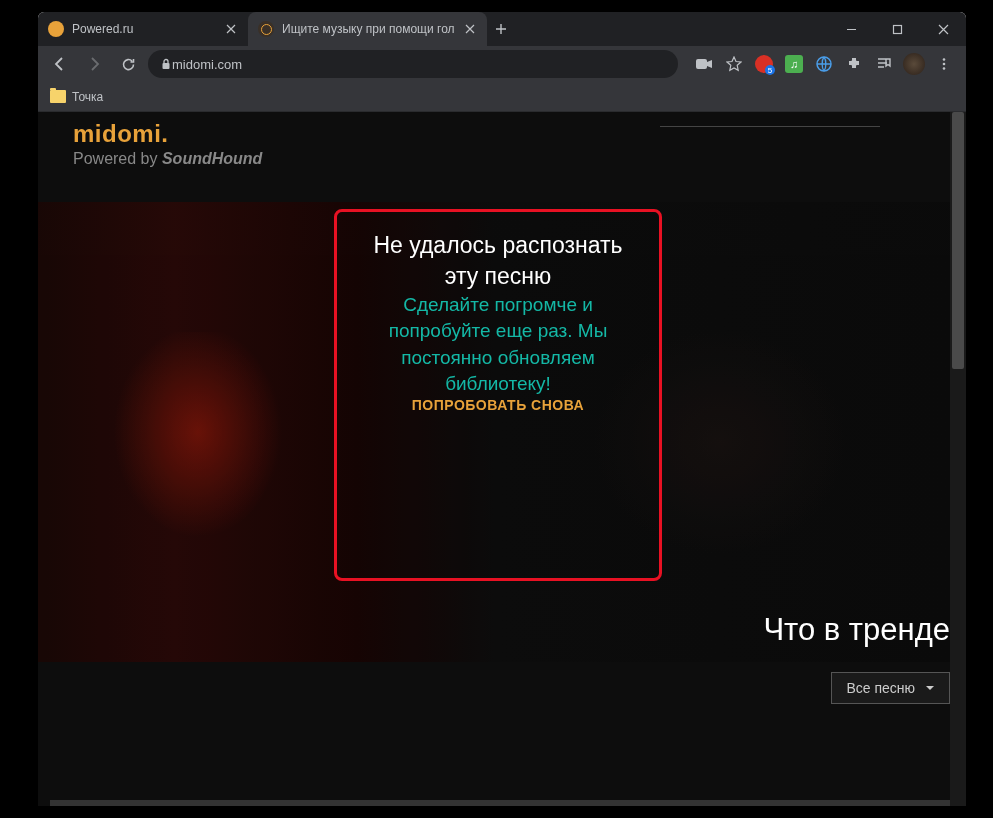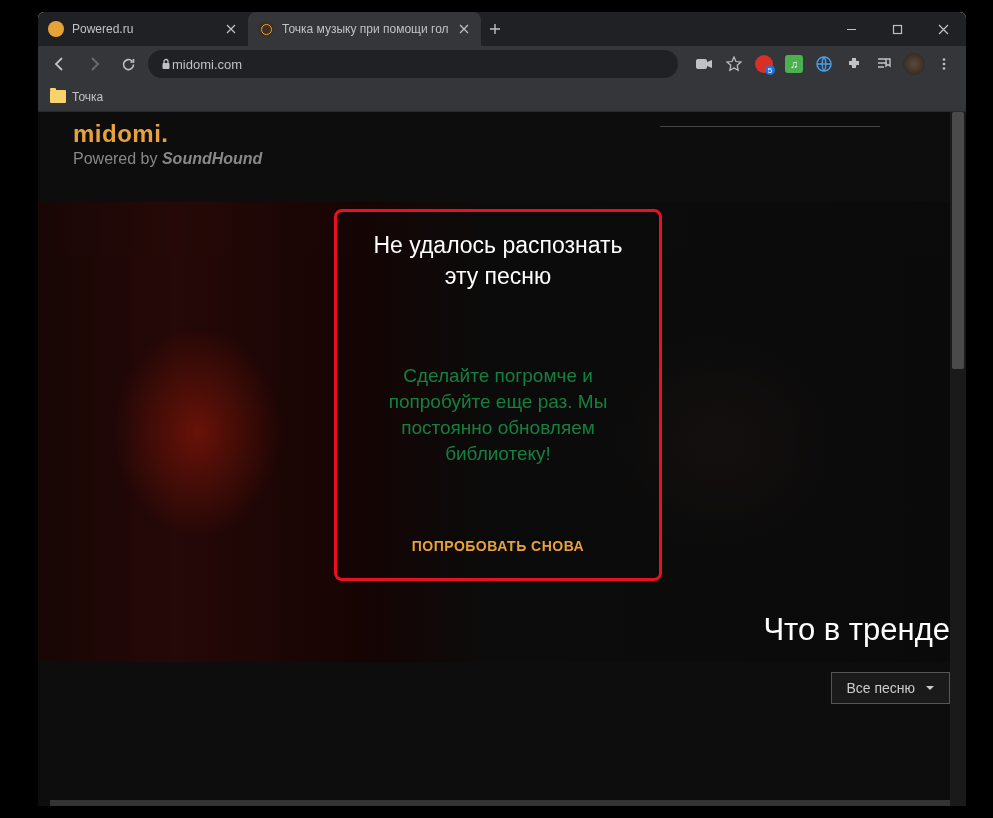--- a/index.html
+++ b/index.html
@@ -40,23 +40,23 @@
 .scroll-bot{position:absolute;bottom:0;left:12px;right:16px;height:6px;background:#333}
 .page{position:absolute;inset:0;right:16px;background:#0d0d0d}
 .bgimg{position:absolute;top:90px;left:0;right:0;height:460px;background:linear-gradient(90deg,#1a0604 0%,#2a0806 15%,#180302 35%,#0c0c0c 50%,#0a0a0a 100%);opacity:.85}
 .bgimg::before{content:"";position:absolute;top:130px;left:60px;width:200px;height:230px;background:radial-gradient(ellipse 120px 150px at 100px 100px,rgba(200,30,10,.5),transparent 70%)}
 .bgimg::after{content:"";position:absolute;top:100px;right:80px;width:300px;height:280px;background:radial-gradient(ellipse 180px 160px at 150px 140px,rgba(30,20,18,.6),transparent 70%)}
 .logo{position:absolute;top:8px;left:35px}
 .logoname{font-size:24px;font-weight:900;color:#e8a23a;letter-spacing:.5px}
 .logosub{font-size:16px;color:#888;margin-top:2px}
 .logosub b{font-style:italic}
 .searchline{position:absolute;top:14px;right:70px;width:220px;height:1px;background:#444}
-.dialog{position:absolute;top:97px;left:296px;width:328px;height:372px;border:3px solid #e81123;border-radius:8px;background:rgba(13,13,13,.1);padding:18px 22px;text-align:center;display:flex;flex-direction:column;justify-content:space-between}
+.dialog{position:absolute;top:97px;left:296px;width:328px;height:372px;border:3px solid #e81123;border-radius:8px;background:rgba(13,13,13,.1);padding:18px 22px;text-align:center;display:flex;flex-direction:column;}
 .dlg-title{color:#fff;font-size:23px;line-height:1.35;font-weight:400}
-.dlg-body{color:#15803d;font-size:19px;line-height:1.38}
+.dlg-body{color:#14b8a6;font-size:19px;line-height:1.38}
 .dlg-btn{color:#e8a23a;font-size:14px;font-weight:700;letter-spacing:.5px;cursor:pointer;padding-bottom:6px}
 .trend{position:absolute;top:500px;left:14px;right:0;text-align:right}
 .trend h2{color:#fff;font-size:31px;font-weight:400;margin-bottom:24px}
 .genre{display:inline-flex;align-items:center;gap:10px;border:1px solid #555;padding:7px 14px;color:#ccc;font-size:14px;cursor:pointer;background:#1a1a1a}
 .genre svg{width:10px;height:10px}
 </style>
 </head>
 <body>
 
 <div class="window">
@@ -65,21 +65,21 @@
       <div class="favicon"></div>
       <span class="tab-title">Powered.ru</span>
       <span class="tab-close">
           <svg viewBox="0 0 10 10">
             <path d="M1 1l8 8M9 1l-8 8" stroke="#bfc2c6" stroke-width="1.2"></path>
           </svg>
         </span>
     </div>
     <div class="tab active">
       <div class="favicon dark"></div>
-      <span class="tab-title">Точка музыку при помощи гол</span>
+      <span class="tab-title">Ищите музыку при помощи гол</span>
       <span class="tab-close">
           <svg viewBox="0 0 10 10">
             <path d="M1 1l8 8M9 1l-8 8" stroke="#bfc2c6" stroke-width="1.2"></path>
           </svg>
         </span>
     </div>
     <div class="newtab">
         <svg width="12" height="12" viewBox="0 0 12 12">
           <path d="M6 1v10M1 6h10" stroke="#bfc2c6" stroke-width="1.4"></path>
         </svg>

